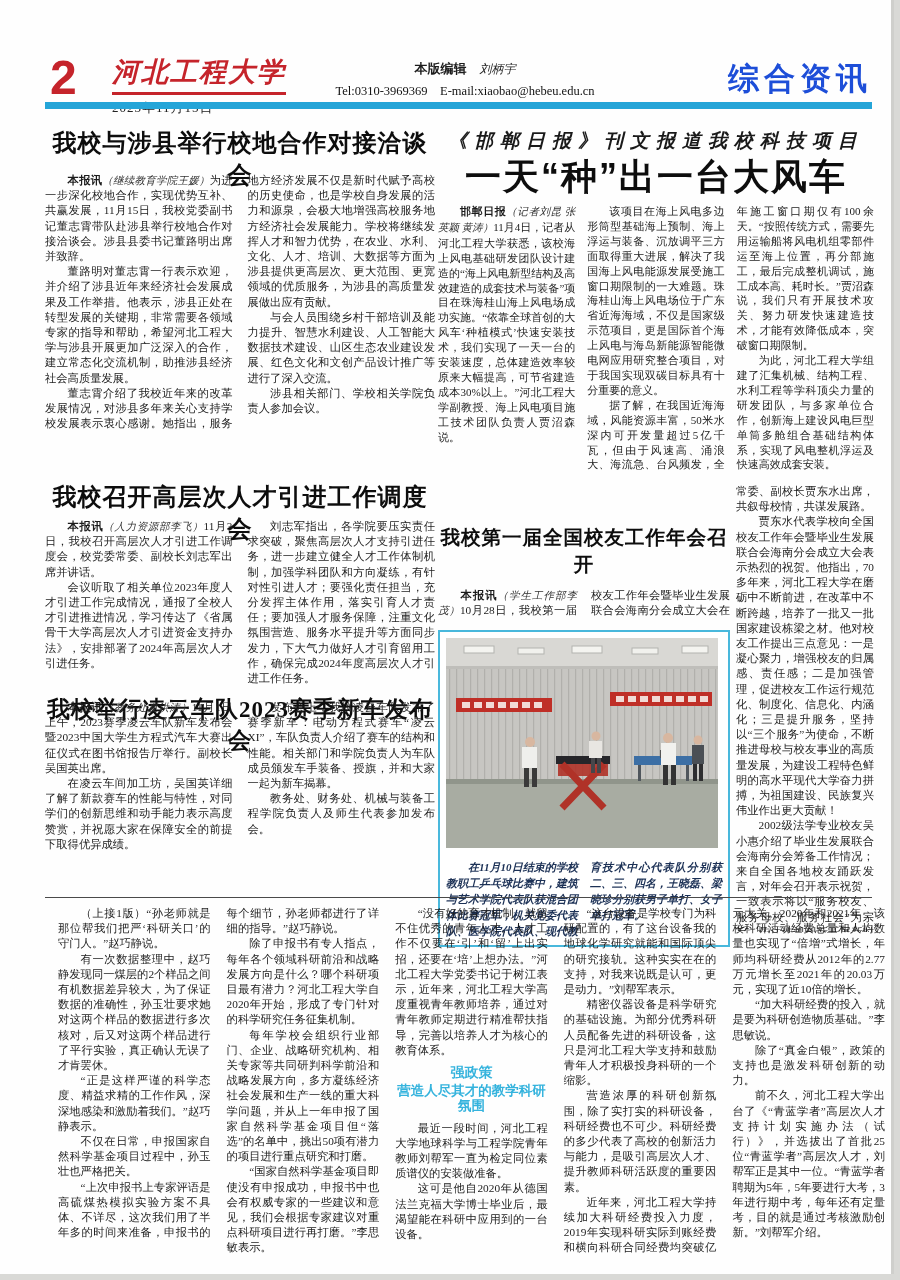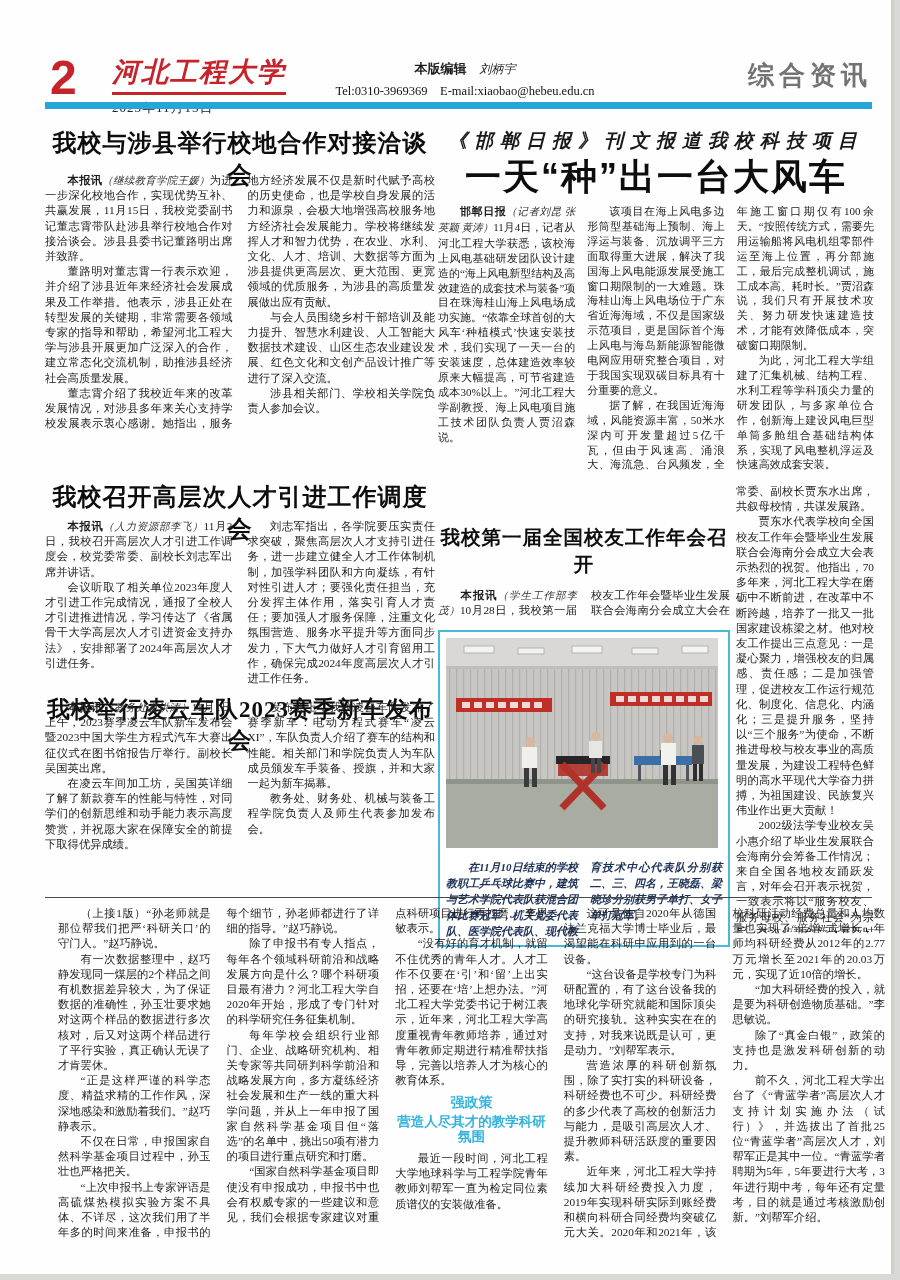--- a/index.html
+++ b/index.html
@@ -10,21 +10,21 @@
            color:#c5242b;font-family:"Liberation Sans",sans-serif;}
   .masthead{position:absolute;left:112px;top:54px;width:210px;}
   .masthead .brand{font-size:27px;font-weight:bold;font-style:italic;color:#c5242b;
                    letter-spacing:2px;border-bottom:3px solid #c5242b;padding-bottom:2px;display:inline-block;}
   .masthead .date{font-size:13px;color:#222;margin-top:4px;letter-spacing:1px;}
   .editorbox{position:absolute;left:300px;top:60px;width:330px;text-align:center;}
   .editorbox .l1{font-size:13px;}
   .editorbox .l1 b{font-family:"Liberation Sans",sans-serif;}
   .editorbox .l1 i{font-size:12px;}
   .editorbox .l2{font-size:12.5px;margin-top:5px;color:#111;}
-  .section-title{position:absolute;right:22px;top:58px;font-size:26px;font-weight:bold;color:#737373;
+  .section-title{position:absolute;right:22px;top:58px;font-size:31px;font-weight:bold;color:#1d4ed8;
                  letter-spacing:5px;font-family:Liberation Sans, sans-serif;}
   .cyan-rule{position:absolute;left:45px;top:102px;width:827px;height:7px;background:#25a5d8;}
   
   .hl{font-weight:900;color:#0d0d0d;text-align:center;letter-spacing:1px;}
   .bp{margin:0;text-indent:2em;text-align:justify;}
   .bp-noind{margin:0;text-indent:0;text-align:justify;}
   .lead-tag{font-weight:bold;}
   .lead-src{font-style:italic;font-size:10.5px;color:#333;margin-top:28px;}
   .body-txt{font-size:11.3px;line-height:15.2px;overflow:hidden;}
   
@@ -231,20 +231,21 @@
         <p class="bp">“没有好的育才机制，就留不住优秀的青年人才。人才工作不仅要在‘引’和‘留’上出实招，还要在‘培’上想办法。”河北工程大学党委书记于树江表示，近年来，河北工程大学高度重视青年教师培养，通过对青年教师定期进行精准帮扶指导，完善以培养人才为核心的教育体系。</p>
       </div>
     <div class="subhead">
       <div class="s1">强政策</div>
       <div class="s2">营造人尽其才的教学科研氛围</div>
     </div>
     <div>
         <p class="bp">最近一段时间，河北工程大学地球科学与工程学院青年教师刘帮军一直为检定同位素质谱仪的安装做准备。</p>
         <p class="bp">这可是他自2020年从德国法兰克福大学博士毕业后，最渴望能在科研中应用到的一台设备。</p>
         <p class="bp">“这台设备是学校专门为科研配置的，有了这台设备我的地球化学研究就能和国际顶尖的研究接轨。这种实实在在的支持，对我来说既是认可，更是动力。”刘帮军表示。</p>
+        <p class="bp">精密仪器设备是科学研究的基础设施。为部分优秀科研人员配备先进的科研设备，这只是河北工程大学支持和鼓励青年人才积极投身科研的一个缩影。</p>
         <p class="bp">营造浓厚的科研创新氛围，除了实打实的科研设备，科研经费也不可少。科研经费的多少代表了高校的创新活力与能力，是吸引高层次人才、提升教师科研活跃度的重要因素。</p>
         <p class="bp">近年来，河北工程大学持续加大科研经费投入力度，2019年实现科研实际到账经费和横向科研合同经费均突破亿元大关。2020年和2021年，该校科研活动经费总量和人均数量也实现了“倍增”式增长，年师均科研经费从2012年的2.77万元增长至2021年的20.03万元，实现了近10倍的增长。</p>
         <p class="bp">“加大科研经费的投入，就是要为科研创造物质基础。”李思敏说。</p>
         <p class="bp">除了“真金白银”，政策的支持也是激发科研创新的动力。</p>
         <p class="bp">前不久，河北工程大学出台了《“青蓝学者”高层次人才支持计划实施办法（试行）》，并选拔出了首批25位“青蓝学者”高层次人才，刘帮军正是其中一位。“青蓝学者聘期为5年，5年要进行大考，3年进行期中考，每年还有定量考，目的就是通过考核激励创新。”刘帮军介绍。</p>
       </div>
   </div>
 </div>
 
 </body></html>

